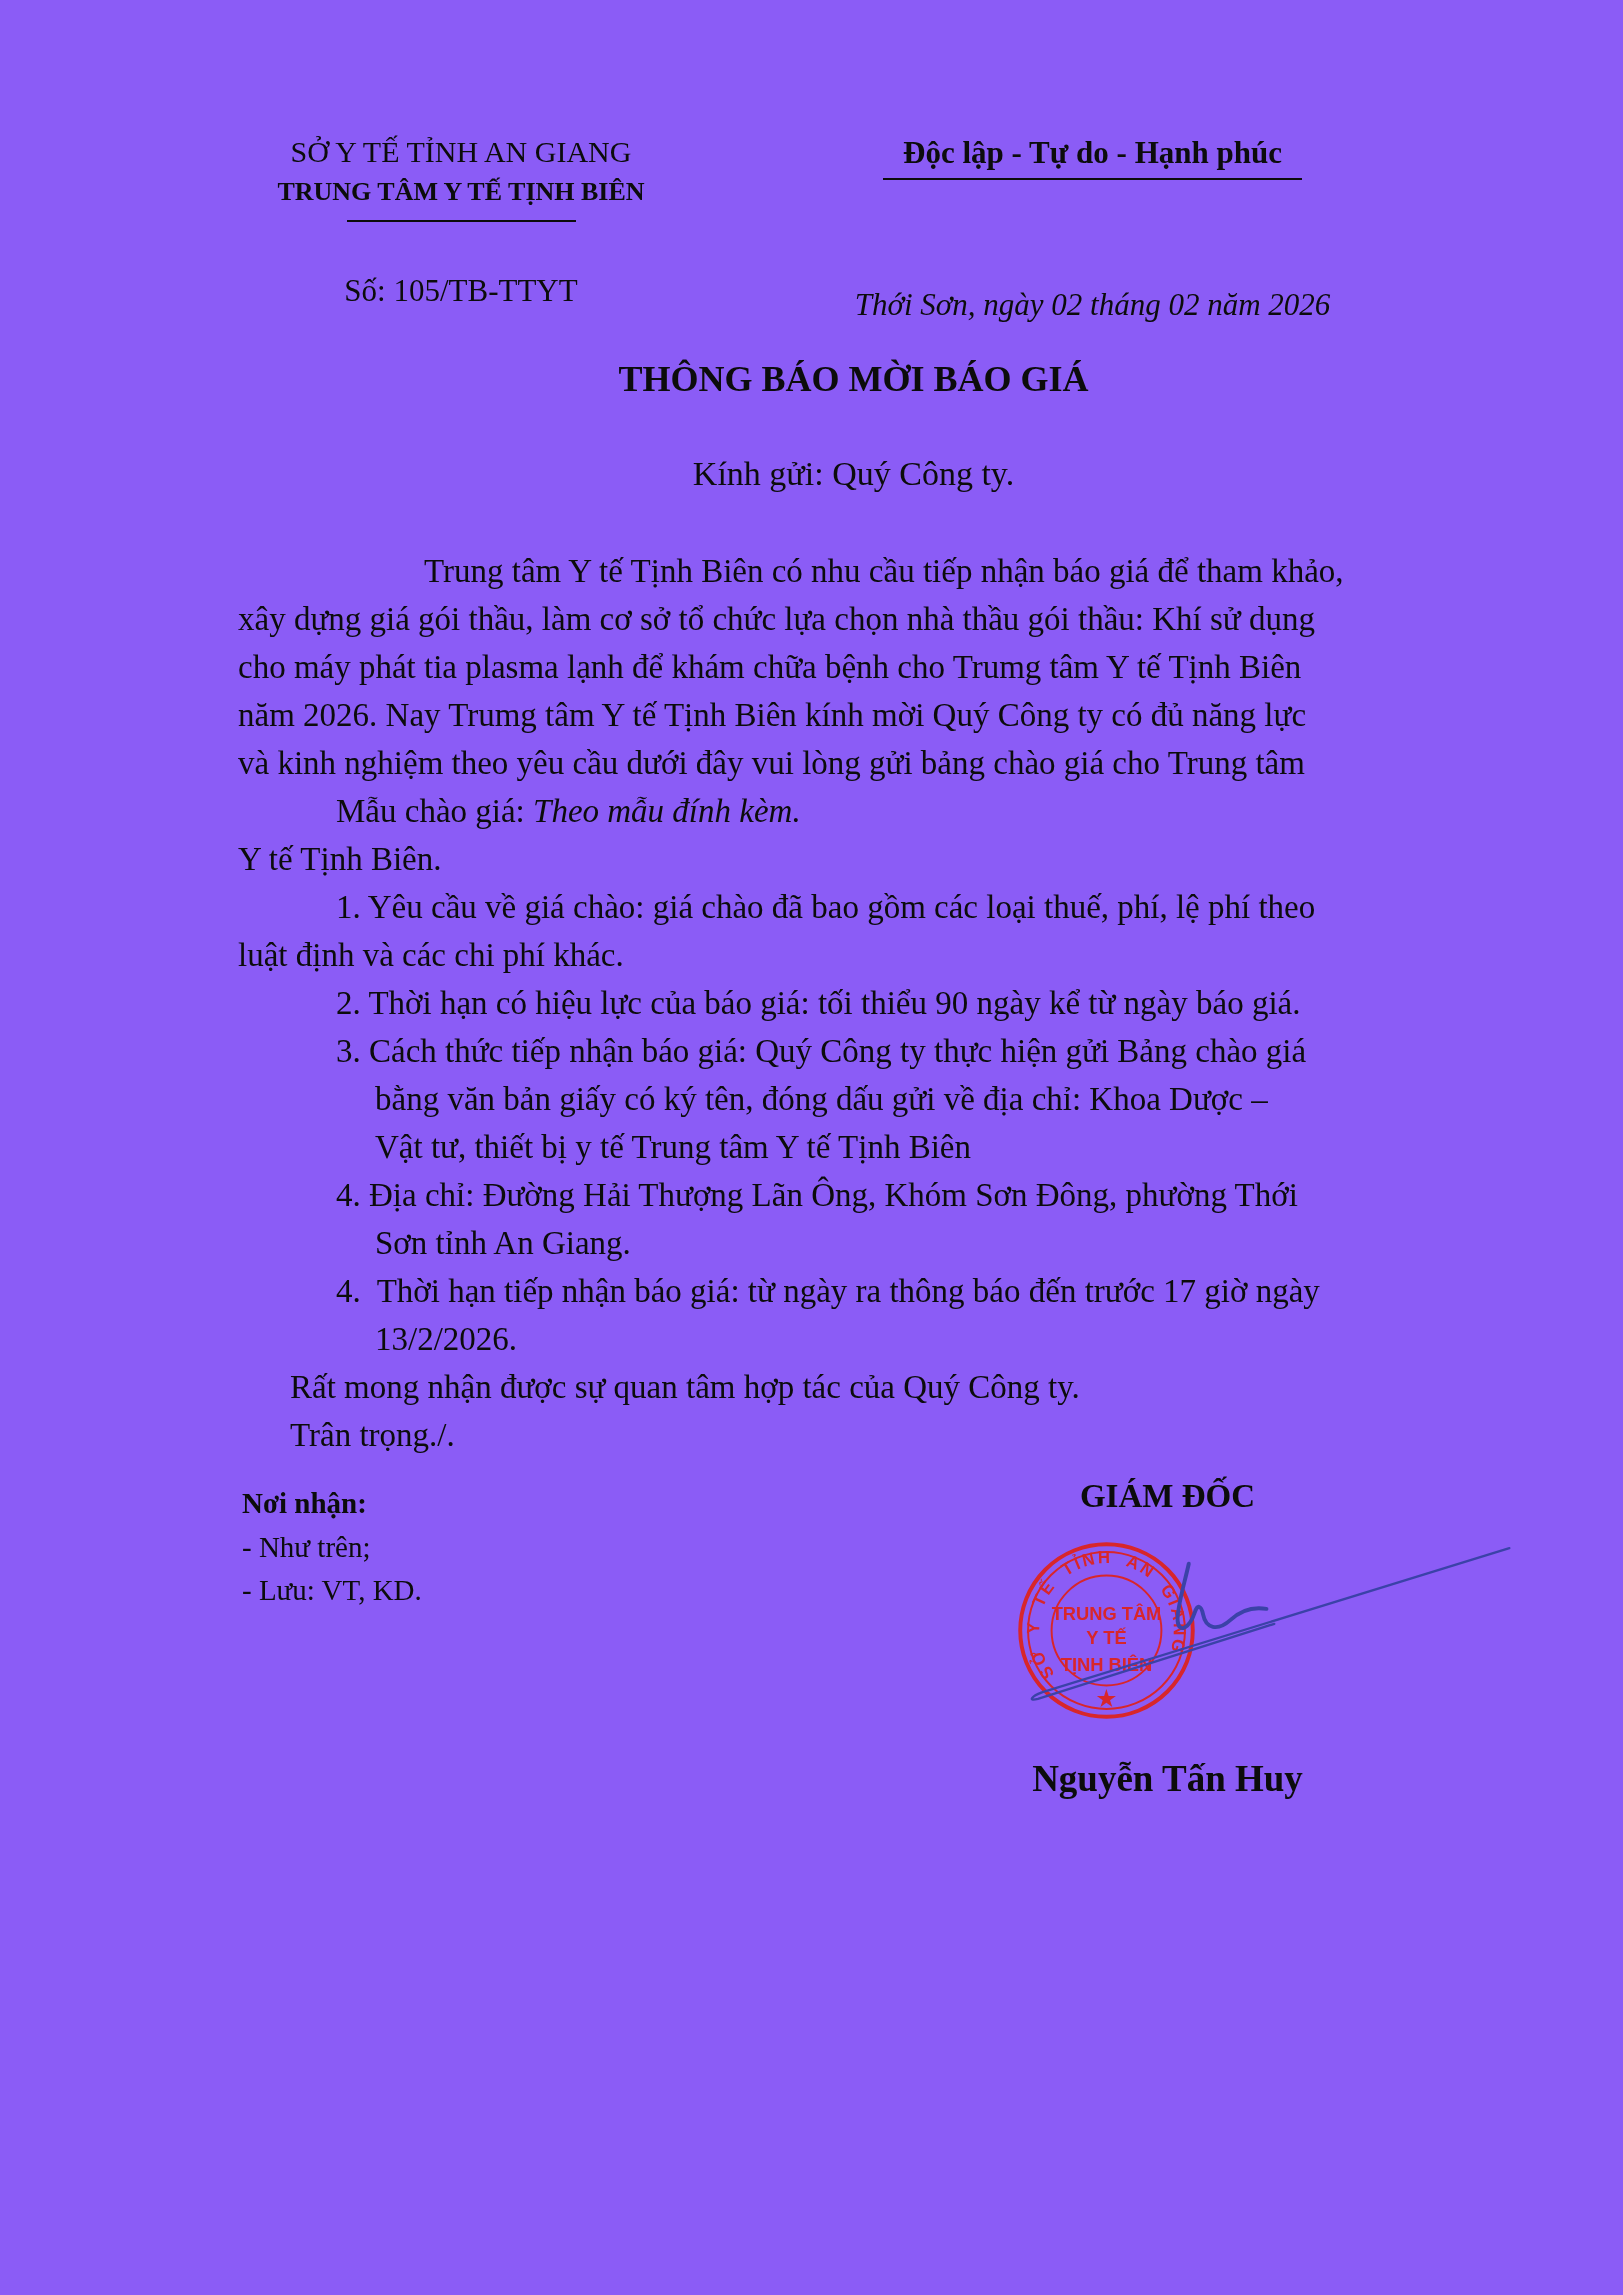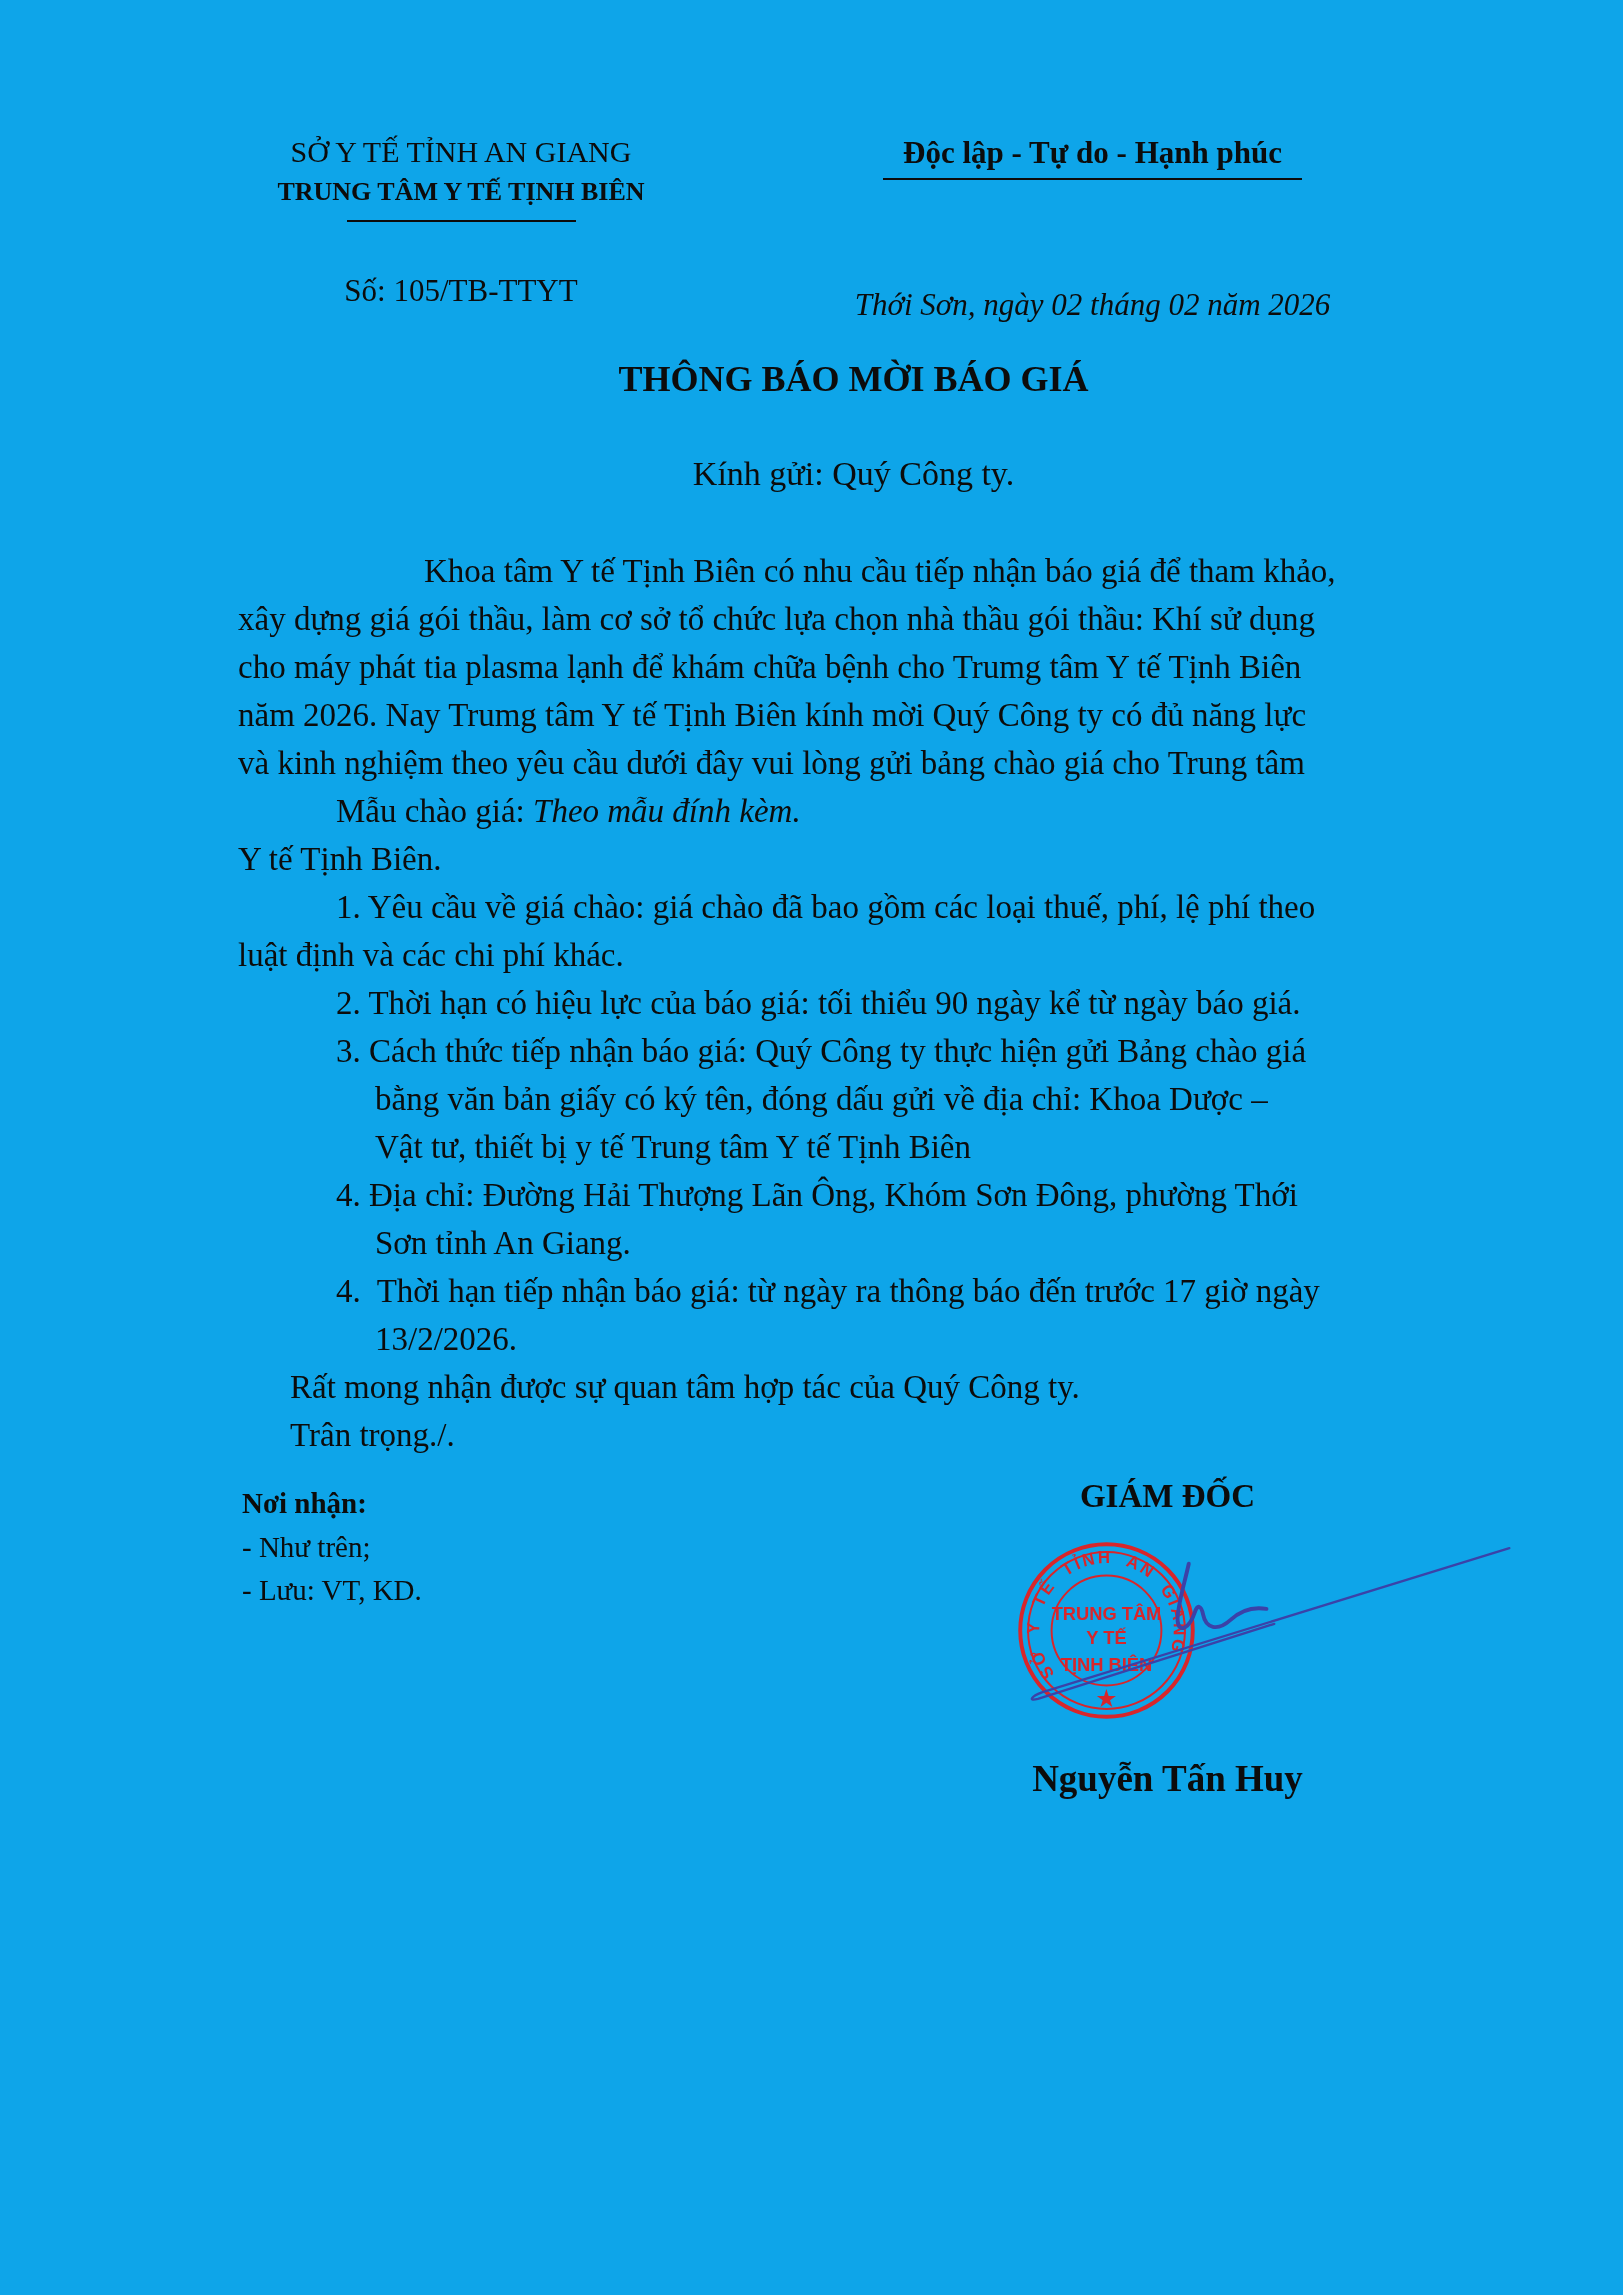--- a/index.html
+++ b/index.html
@@ -1,19 +1,19 @@
 <!DOCTYPE html>
 <html style="font-size:10.5px"><head>
 <meta charset="utf-8">
 <style>
   html,body{margin:0;padding:0;background:#888;}
   .page{
     position:relative;
     width:1623px;height:2295px;
-    background:#0ea5e9;
+    background:#8b5cf6;
     font-family:"Liberation Serif","DejaVu Serif",serif;
     color:#0c0c0c;
     overflow:hidden;
   }
   
   .hdr-left{position:absolute;top:132px;left:196px;width:530px;text-align:center;}
   .hdr-right{position:absolute;top:131px;left:821px;width:543px;text-align:center;}
   .hl1{font-size:30px;line-height:39px;}
   .hl2{font-size:26px;line-height:41px;font-weight:bold;}
   .hr1{font-size:29px;line-height:39px;font-weight:bold;}
@@ -60,21 +60,21 @@
     <div class="rule rule-right"></div>
   </div>
 
   <div class="so-line">Số: 105/TB-TTYT</div>
   <div class="date-line">Thới Sơn, ngày 02 tháng 02 năm 2026</div>
 
   <div class="doc-title">THÔNG BÁO MỜI BÁO GIÁ</div>
   <div class="salutation">Kính gửi: Quý Công ty.</div>
 
   <div class="body-block">
-    <div class="line ind285">Khoa tâm Y tế Tịnh Biên có nhu cầu tiếp nhận báo giá để tham khảo,</div>
+    <div class="line ind285">Trung tâm Y tế Tịnh Biên có nhu cầu tiếp nhận báo giá để tham khảo,</div>
     <div class="line">xây dựng giá gói thầu, làm cơ sở tổ chức lựa chọn nhà thầu gói thầu: Khí sử dụng</div>
     <div class="line">cho máy phát tia plasma lạnh để khám chữa bệnh cho Trumg tâm Y tế Tịnh Biên</div>
     <div class="line">năm 2026. Nay Trumg tâm Y tế Tịnh Biên kính mời Quý Công ty có đủ năng lực</div>
     <div class="line">và kinh nghiệm theo yêu cầu dưới đây vui lòng gửi bảng chào giá cho Trung tâm</div>
     <div class="line ind150"><span>Mẫu chào giá: </span><span class="it">Theo mẫu đính kèm.</span></div>
 
     <div class="line">Y tế Tịnh Biên.</div>
 
     <div class="line ind150">1. Yêu cầu về giá chào: giá chào đã bao gồm các loại thuế, phí, lệ phí theo</div>
     <div class="line">luật định và các chi phí khác.</div>

